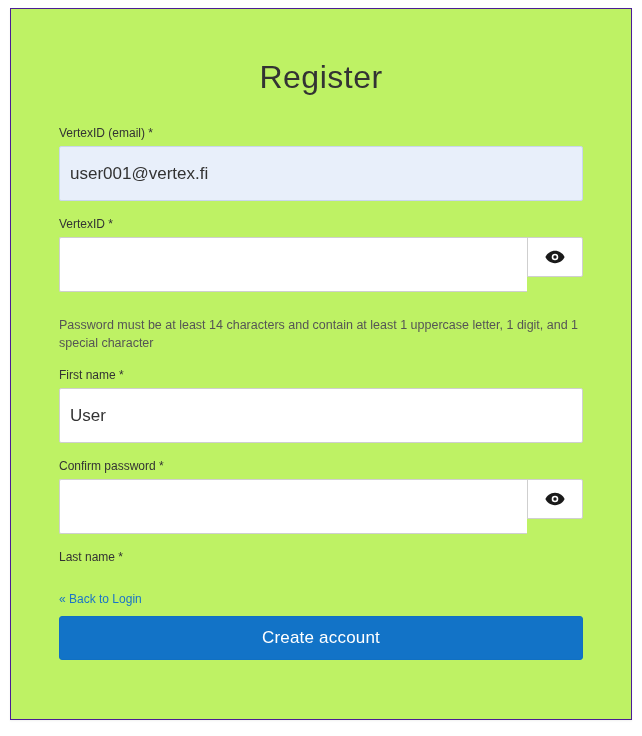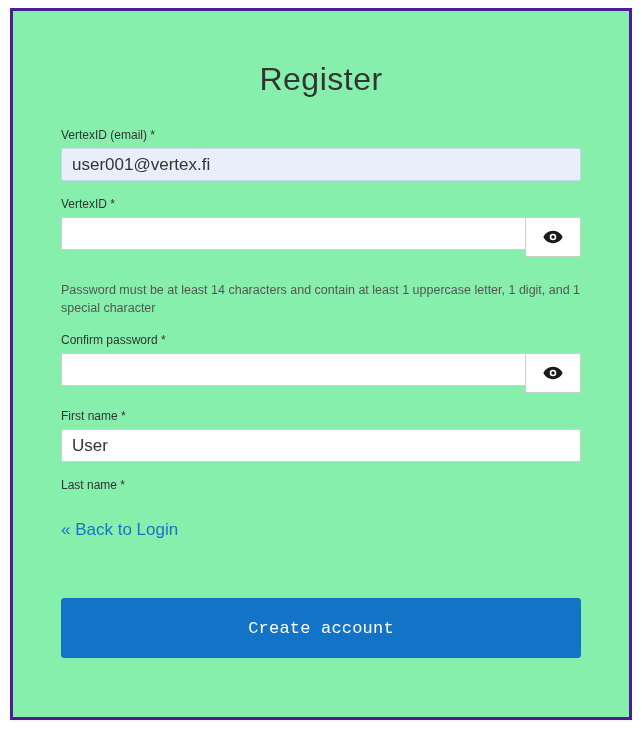--- a/index.html
+++ b/index.html
@@ -21,22 +21,22 @@
     overflow: hidden;
   }
 
   .card {
     position: absolute;
     left: 10px;
     top: 8px;
     width: 622px;
     height: 712px;
     box-sizing: border-box;
-    background: #86efac;
-    border: 3px solid #4c1d95;
+    background: #bef264;
+    border: 1px solid #4c1d95;
     box-shadow: 0 1px 2px rgba(0,0,0,0.06);
   }
 
   .card-inner {
     padding: 36px 48px 0 48px;
     box-sizing: border-box;
   }
 
   .title {
     font-size: 32px;
@@ -63,21 +63,21 @@
   .input-wrap {
     position: relative;
     display: flex;
     align-items: stretch;
     width: 100%;
   }
 
   .text-input {
     flex: 1 1 auto;
     box-sizing: border-box;
-    height: 33px;
+    height: 55px;
     border: 1px solid #cfcfcf;
     border-radius: 2px;
     background: #ffffff;
     font-size: 17px;
     color: #333333;
     padding: 0 10px;
     outline: none;
     font-family: "Liberation Sans", sans-serif;
   }
 
@@ -114,43 +114,42 @@
   .help-text {
     font-size: 12.5px;
     color: #555555;
     line-height: 1.45;
     margin-top: 24px;
     max-width: 520px;
   }
 
   .back-link {
     display: inline-block;
-    font-size: 17px;
+    font-size: 12px;
     color: #1a73c8;
     text-decoration: none;
     margin-top: 12px;
     margin-bottom: 10px;
     cursor: pointer;
     text-align: center;
   }
 
   .submit-btn {
     display: block;
     width: 100%;
-    height: 60px;
+    height: 44px;
     box-sizing: border-box;
     background: #1273c7;
     border: 1px solid #1070c2;
     border-radius: 3px;
     color: #ffffff;
     font-size: 17px;
-    font-family: Liberation Mono, monospace;
+    font-family: Liberation Sans, sans-serif;
     cursor: pointer;
     letter-spacing: 0.2px;
-    margin-top: 48px;
   }
 
   .eye-icon { display: block; }
 </style>
 </head>
 <body>
 
 <div class="page">
   <div class="card">
     <div class="card-inner">
@@ -178,45 +177,45 @@
                 <circle cx="10" cy="7" r="1.7" fill="#1a1a1a"></circle>
               </svg>
             </span>
           </button>
         </div>
         <div class="help-text">Password must be at least 14 characters and contain at least 1 uppercase letter, 1 digit, and 1 special character</div>
       </div>
 
       
       <div class="field">
+        <label class="field-label">First name *</label>
+        <div class="input-wrap">
+          <input class="text-input" type="text" value="User" style="">
+        </div>
+      </div>
+
+      
+      <div class="field">
         <label class="field-label">Confirm password *</label>
         <div class="input-wrap">
           <input class="text-input pw-input" type="password" value="" style="">
           <button class="toggle-btn" type="button">
             <span>
               <svg class="eye-icon" width="20" height="14" viewBox="0 0 20 14" xmlns="http://www.w3.org/2000/svg">
                 <path d="M10 0.8C5.2 0.8 1.6 4.2 0.4 7c1.2 2.8 4.8 6.2 9.6 6.2s8.4-3.4 9.6-6.2C18.4 4.2 14.8 0.8 10 0.8z" fill="#1a1a1a"></path>
                 <circle cx="10" cy="7" r="3.3" fill="#ffffff"></circle>
                 <circle cx="10" cy="7" r="1.7" fill="#1a1a1a"></circle>
               </svg>
             </span>
           </button>
         </div>
       </div>
 
       
       <div class="field">
-        <label class="field-label">First name *</label>
-        <div class="input-wrap">
-          <input class="text-input" type="text" value="User" style="">
-        </div>
-      </div>
-
-      
-      <div class="field">
         <label class="field-label">Last name *</label>
       </div>
 
       <a class="back-link" href="#">« Back to Login</a>
 
       <button class="submit-btn" type="button">Create account</button>
 
     </div>
   </div>
 </div>

